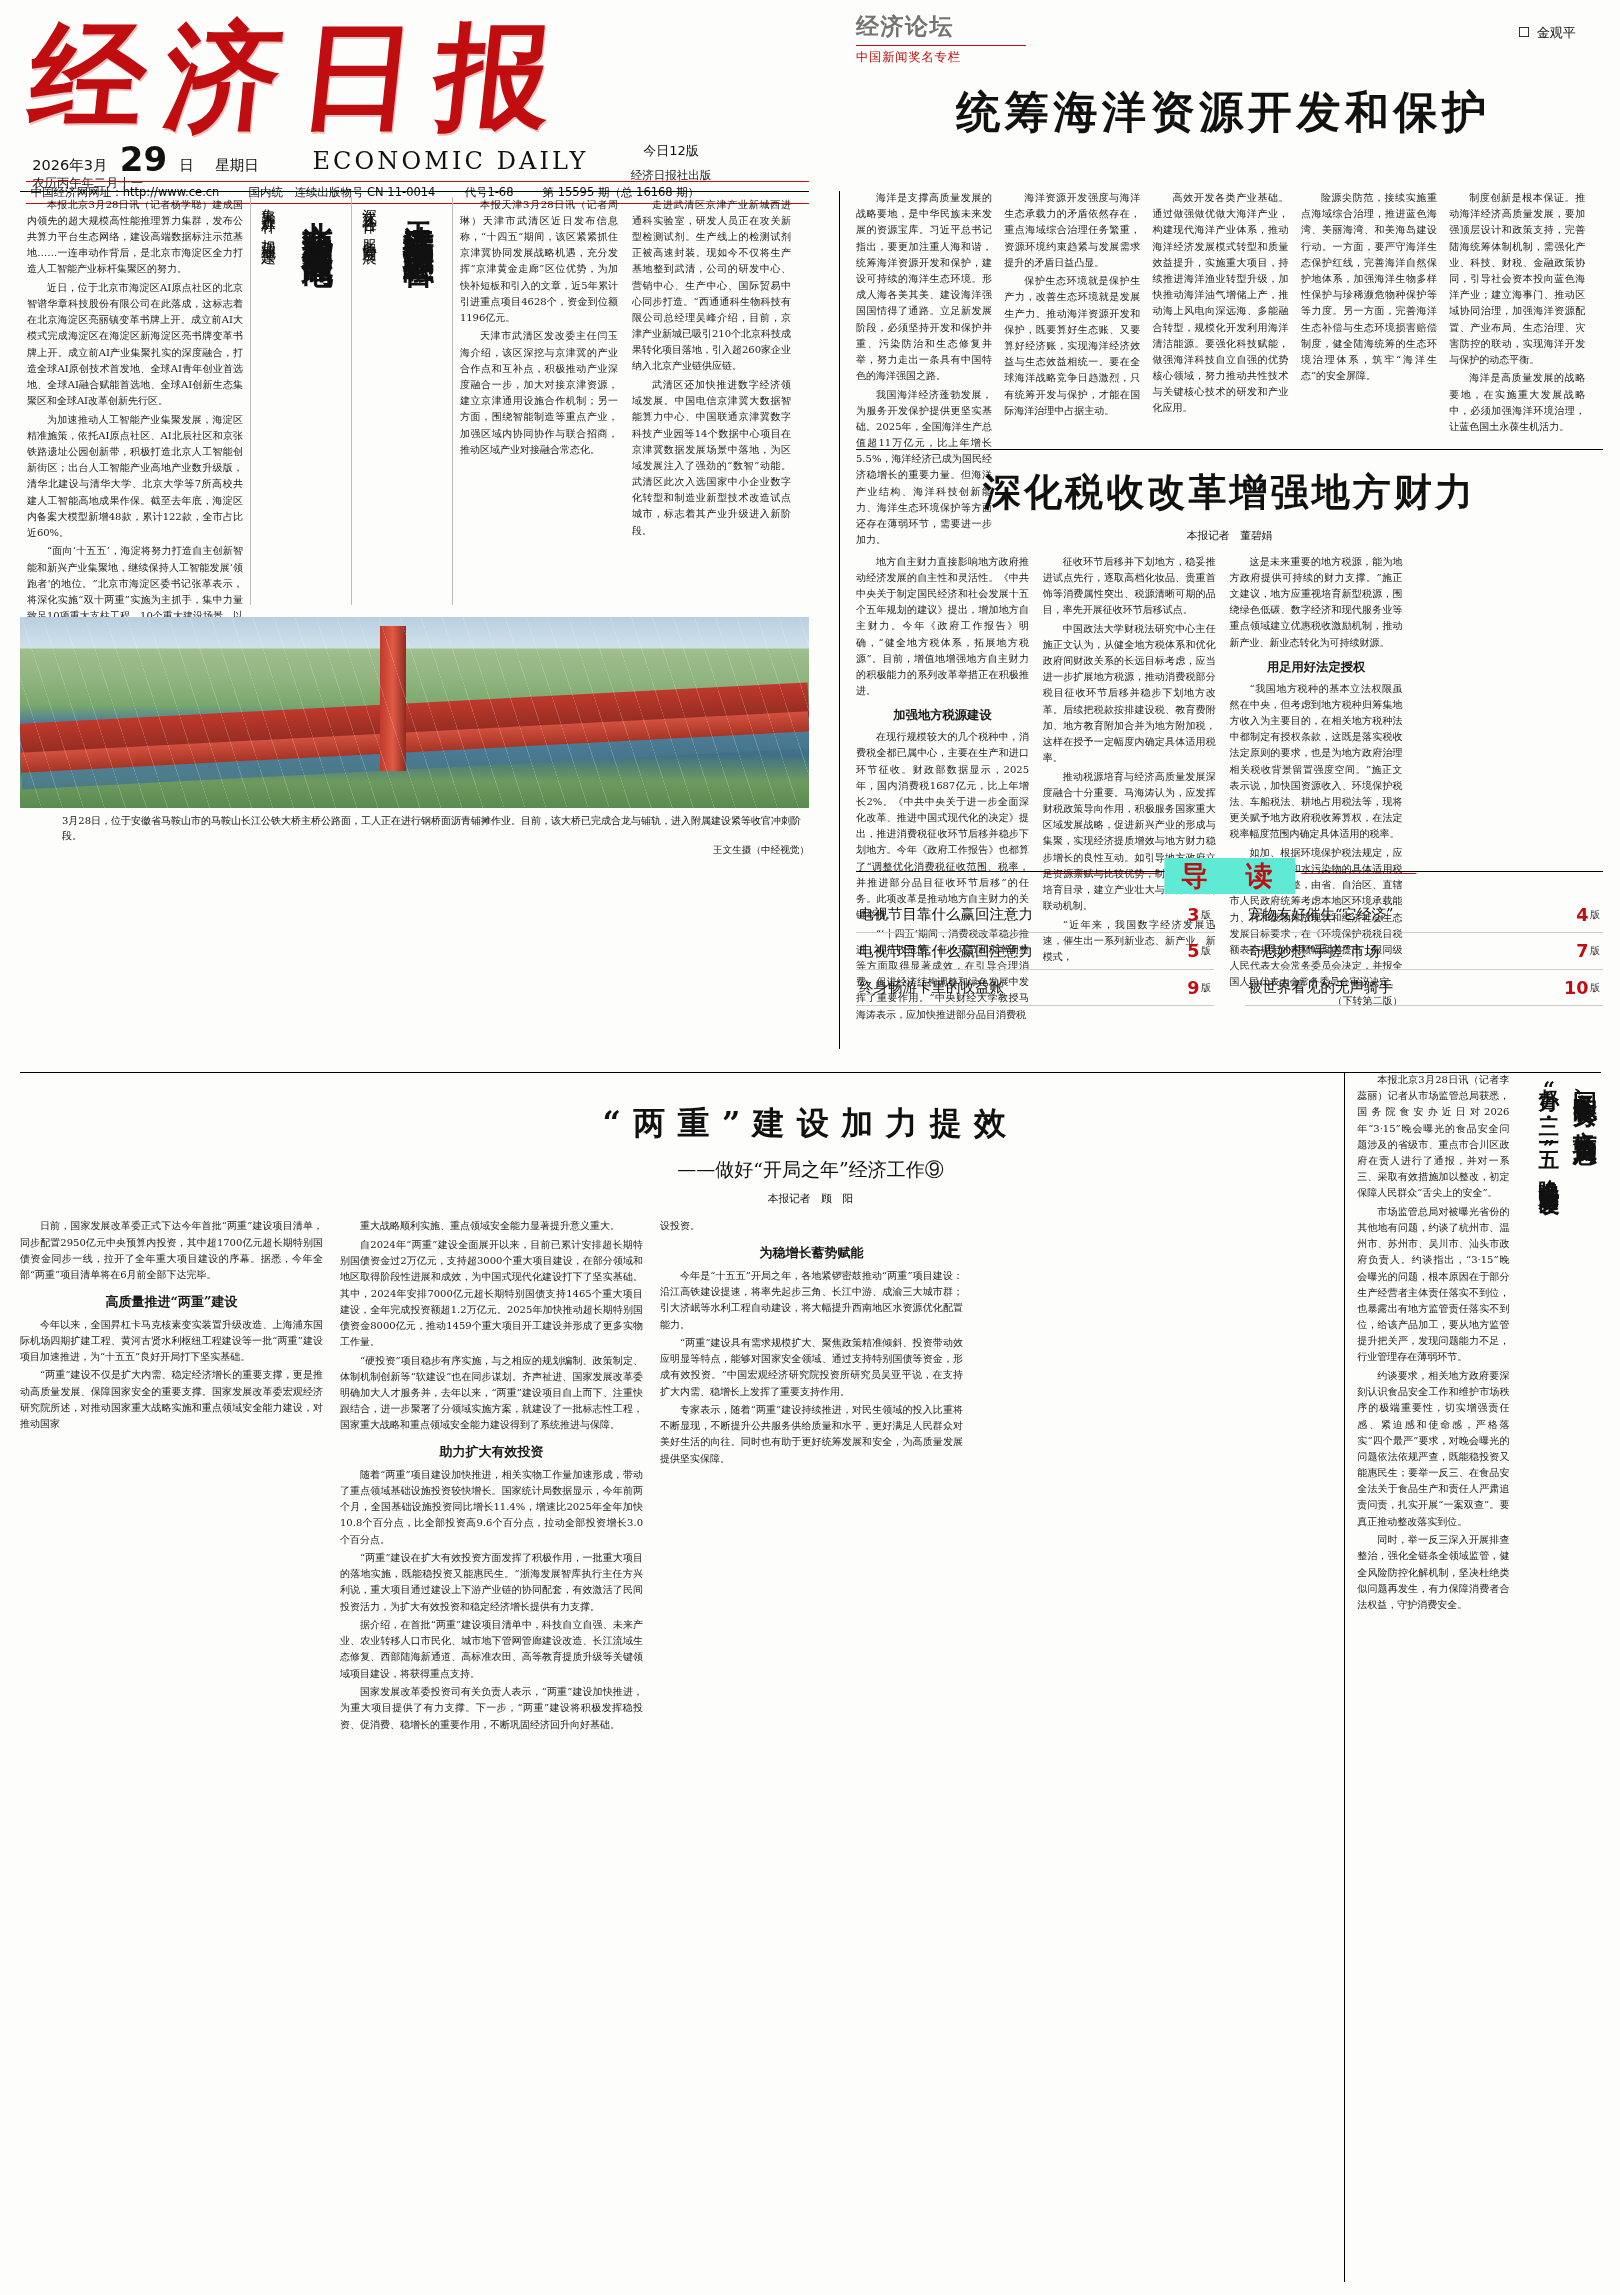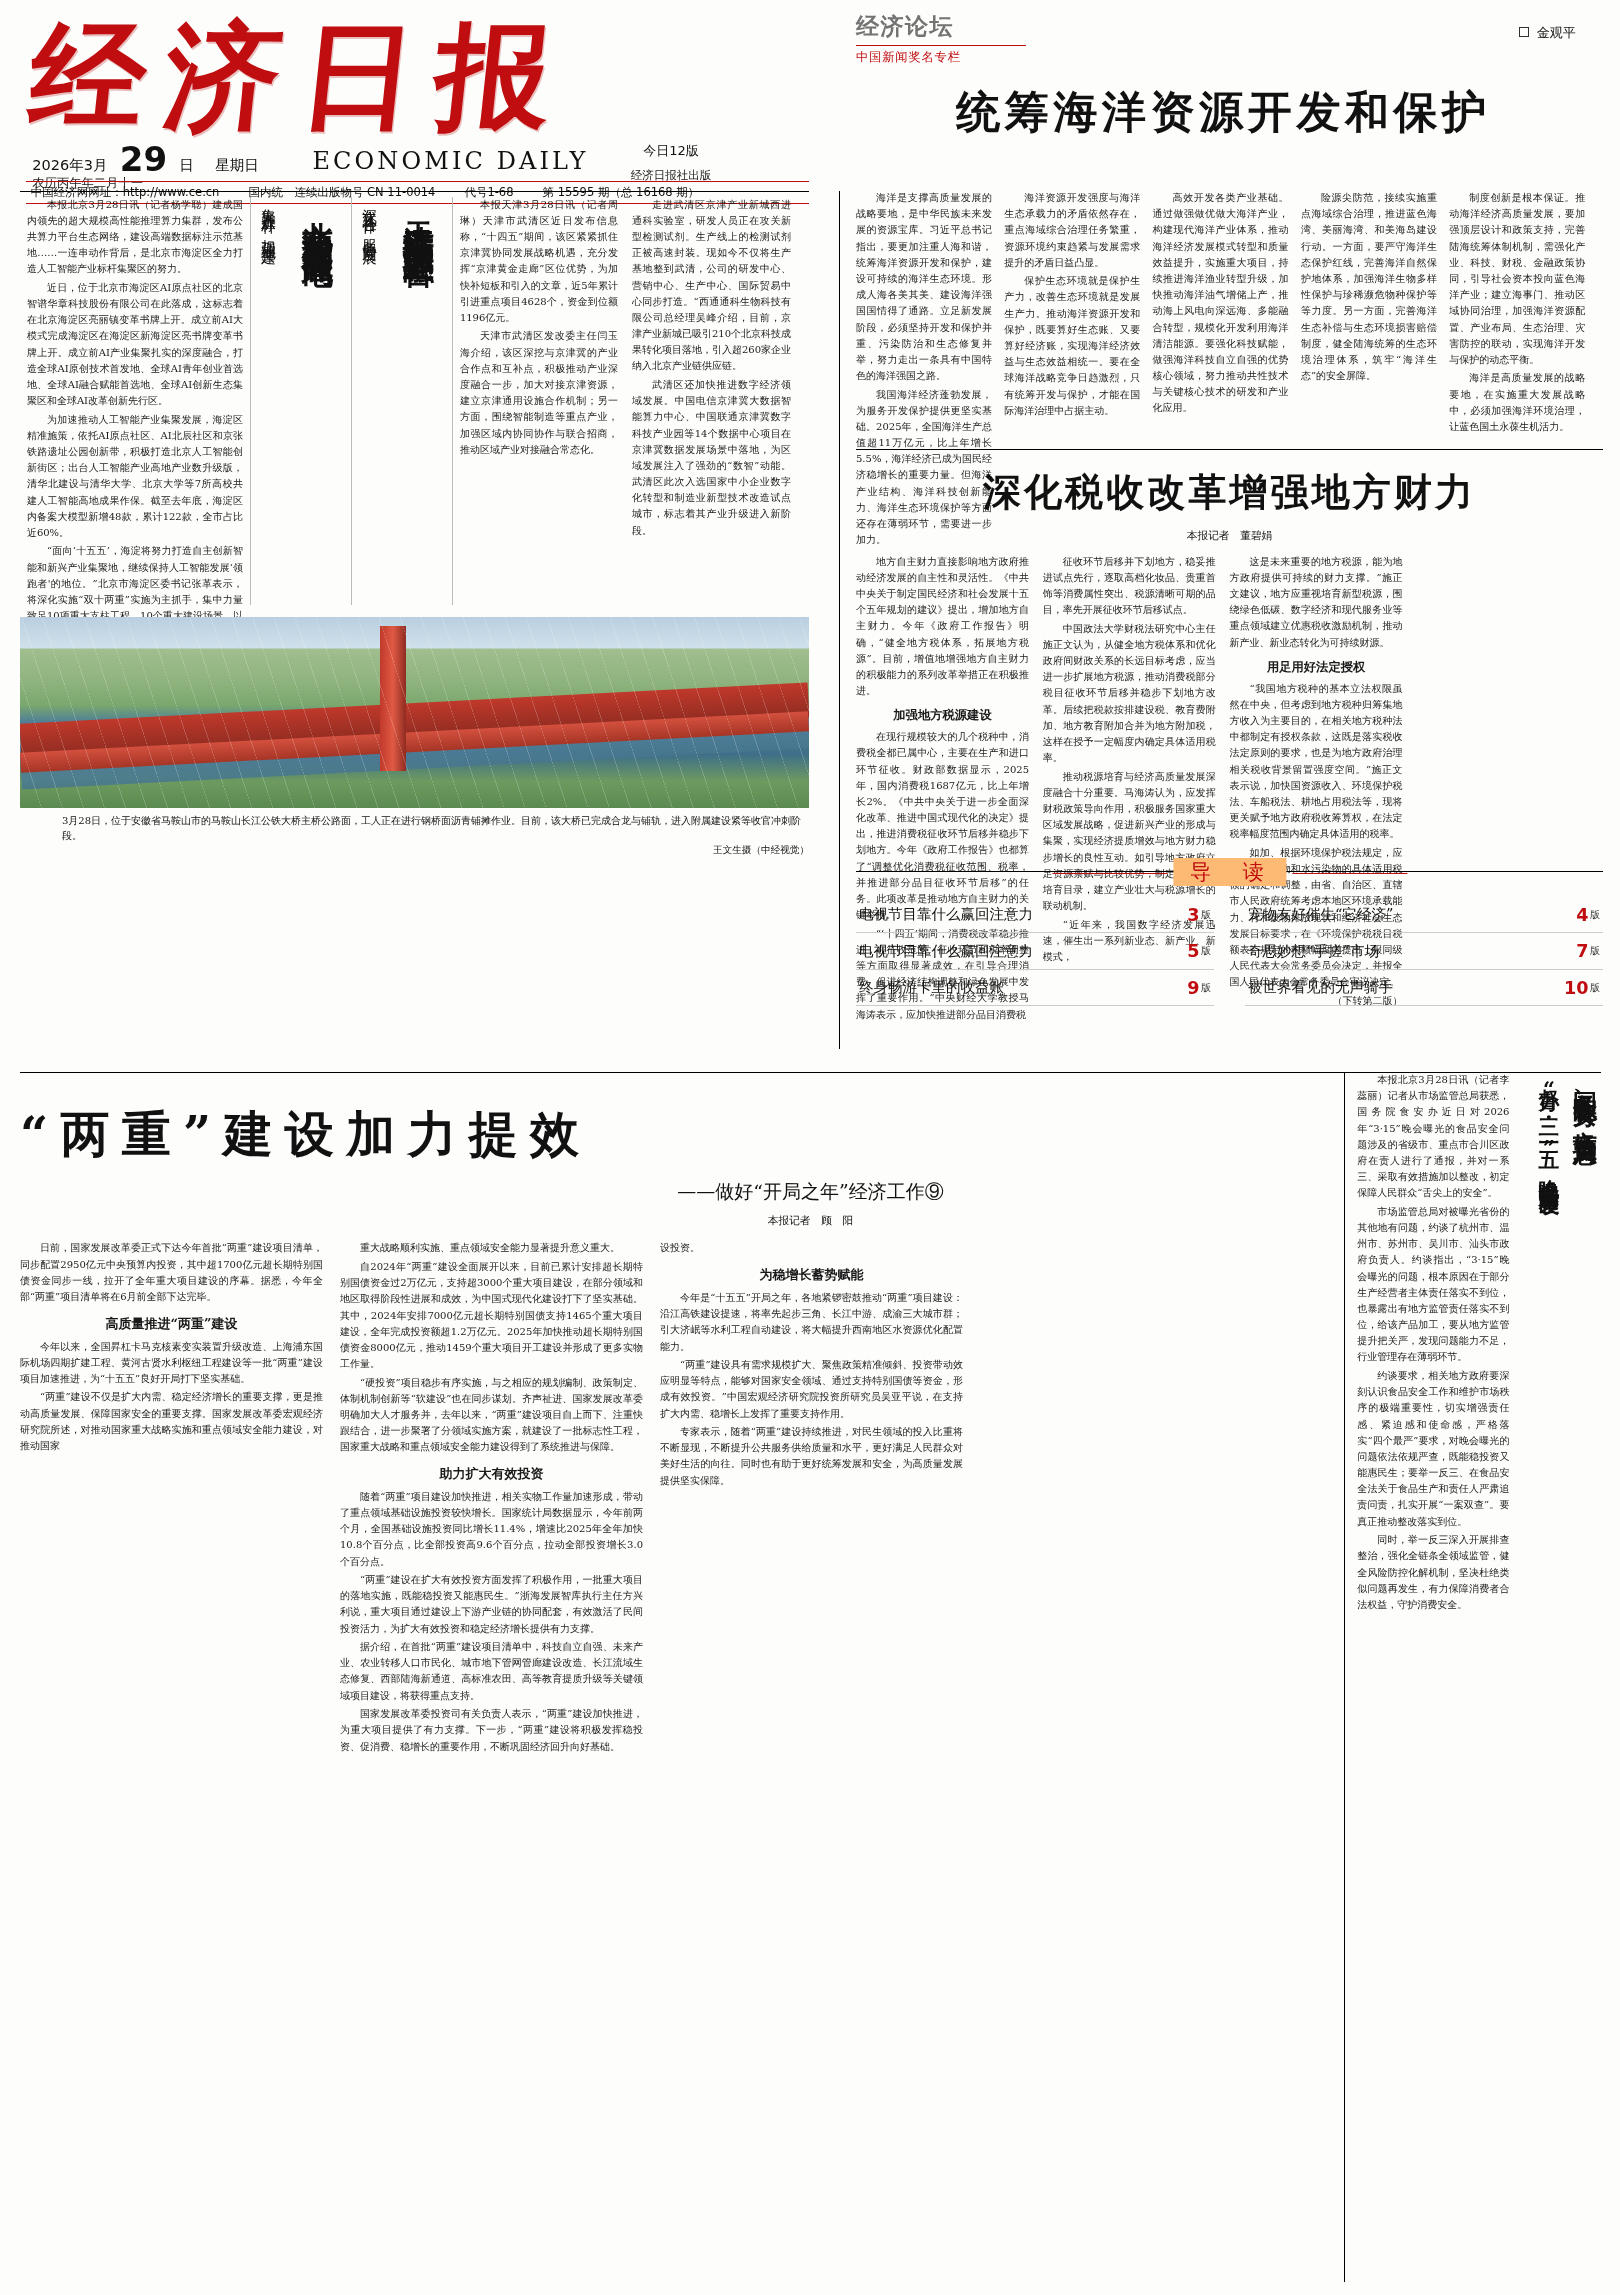--- a/index.html
+++ b/index.html
@@ -131,39 +131,39 @@
   .tax-cols { display:flex; gap: 13.8px; }
   .tax-cols .c { width: 173px; }
   .sub-h { text-align:center; font-weight:700; font-size: 12.3px; margin: 6.1px 0 3.8px;
     font-family:"DejaVu Serif","Liberation Serif",serif;}
 
   
   .guide { position:absolute; left: 856px; top: 871px; width: 747px; }
   .guide-top { border-top: 0.8px solid #000; position:relative; height: 23px; }
   .guide-title {
     position:absolute; left: 50%; transform: translateX(-50%); top: -14.5px;
-    background:#fdba74; padding: 0 17px; font-size: 21px; font-weight:400; letter-spacing:5.4px;
+    background:#5eead4; padding: 0 17px; font-size: 27px; font-weight:700; letter-spacing:5.4px;
     color:#c00d10; font-family:"DejaVu Serif","Liberation Serif",serif;
   }
   .guide-title::before, .guide-title::after{
     content:""; position:absolute; top: 15.3px; width: 115px; border-top:1.5px solid #c00d10;
   }
   .guide-title::before { left: -121px; }
   .guide-title::after { right: -121px; }
   .guide-grid { display:grid; grid-template-columns: 1fr 1fr; gap: 0 31px; margin-top: 3.1px; }
   .guide-item { display:flex; align-items:center; border-bottom:0.8px solid #ccc; padding: 7.7px 3.1px; }
   .guide-item .t { flex:1; font-size: 14.5px; font-family:"DejaVu Serif","Liberation Serif",serif;}
   .guide-item .n { color:#c00d10; font-size: 17.6px; font-weight:700; margin-right:1.5px; }
   .guide-item .p { font-size: 10px; color:#333; }
 
   
   .bottom { position:absolute; left:20px; top: 1072px; width: 1581px; border-top: 1.5px solid #000; padding-top: 12.3px;}
   .bot-head {
     font-family:"DejaVu Serif","Liberation Serif",serif;
-    font-size: 49px; font-weight:700; letter-spacing: 12.3px; margin-top: 17px;
+    font-size: 32px; font-weight:700; letter-spacing: 12.3px; text-align:center; margin-top: 17px;
   }
   .bot-sub { text-align:center; font-size: 19px; margin-top: 10.7px; font-family:"DejaVu Serif","Liberation Serif",serif;}
   .bot-byline { text-align:center; font-size: 10.7px; margin: 9.2px 0 12.3px; }
   .bot-cols { display:flex; gap: 17px; width: 1309px; }
   .bot-cols .c { width: 303px; }
   .bot-sub-h { text-align:center; font-weight:700; font-size: 13px; margin: 7.7px 0 4.6px;
     font-family:"DejaVu Serif","Liberation Serif",serif;}
 
   .right-bot { position:absolute; left: 1344px; top: 1072px; width: 257px; border-left:0.8px solid #000; padding-left: 12.3px; height: 1210px;}
   .rb-flex { display:flex; height: 1194px; }

